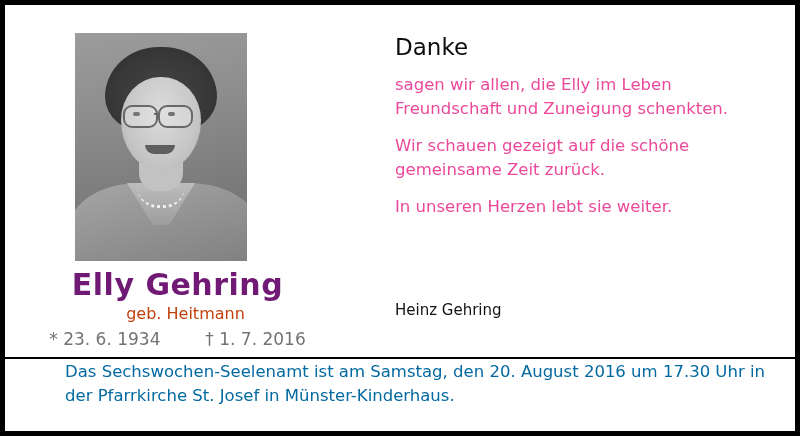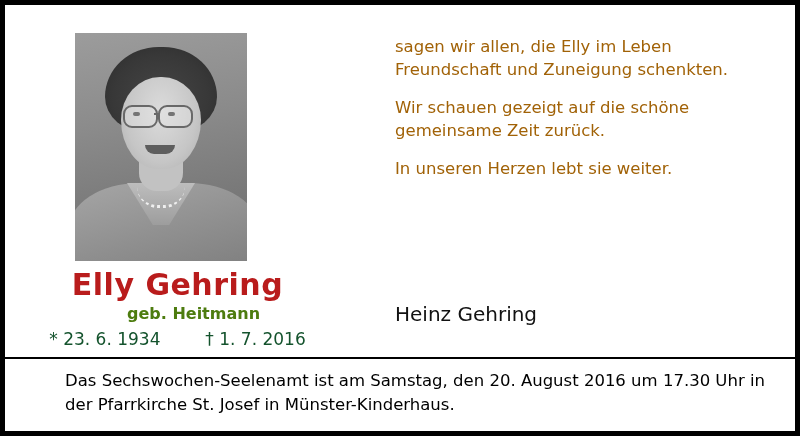--- a/index.html
+++ b/index.html
@@ -131,40 +131,39 @@
 
   .name {
     position: absolute;
     left: 0;
     top: 262px;
     width: 345px;
     text-align: center;
     font-size: 30px;
     font-weight: bold;
     letter-spacing: 0.5px;
-    color: #b91c1c;
+    color: #701a75;
   }
   .maiden {
     position: absolute;
-    left: 16px;
+    left: 8px;
     top: 299px;
     width: 345px;
     text-align: center;
     font-size: 16px;
-    color: #4d7c0f;
-    font-weight: bold;
+    color: #c2410c;
   }
   .dates {
     position: absolute;
     left: 0;
     top: 324px;
     width: 345px;
     text-align: center;
     font-size: 17px;
-    color: #14532d;
+    color: #737373;
   }
   .dates .sep {
     display: inline-block;
     width: 34px;
   }
 
   
   .right-col {
     position: absolute;
     left: 390px;
@@ -174,53 +173,53 @@
   .thanks-head {
     font-size: 23px;
     color: #0d0d0d;
     margin: 0 0 13px 0;
     line-height: 1.1;
   }
   .para {
     font-size: 16.5px;
     line-height: 1.42;
     margin: 0 0 14px 0;
-    color: #a16207;
+    color: #ec4899;
   }
   .para:last-of-type { margin-bottom: 8px; }
 
   .signers {
     position: absolute;
     left: 390px;
     top: 294px;
     width: 380px;
   }
   .signer {
-    font-size: 20px;
+    font-size: 15px;
     line-height: 1.5;
     color: #121212;
   }
 
   
   .divider {
     position: absolute;
     left: 0;
     right: 0;
     top: 352px;
     height: 2px;
     background: #000000;
   }
   .footer {
     position: absolute;
     left: 60px;
     right: 30px;
-    top: 364px;
+    top: 355px;
     font-size: 16.5px;
     line-height: 1.46;
-    color: #000000;
+    color: #0369a1;
   }
 </style>
 </head>
 <body>
 
 <div class="notice">
   <div class="inner">
 
     <div class="left-col">
 
@@ -244,20 +243,21 @@
       <div class="name">Elly Gehring</div>
       <div class="maiden">geb. Heitmann</div>
       <div class="dates">
         <span>* 23. 6. 1934</span>
         <span class="sep"></span>
         <span>† 1. 7. 2016</span>
       </div>
     </div>
 
     <div class="right-col">
+      <div class="thanks-head">Danke</div>
       <p class="para">sagen wir allen, die Elly im Leben Freundschaft und Zuneigung schenkten.</p>
       <p class="para">Wir schauen gezeigt auf die schöne gemeinsame Zeit zurück.</p>
       <p class="para">In unseren Herzen lebt sie weiter.</p>
     </div>
 
     <div class="signers">
       <div class="signer">Heinz Gehring</div>
     </div>
 
     <div class="divider"></div>

